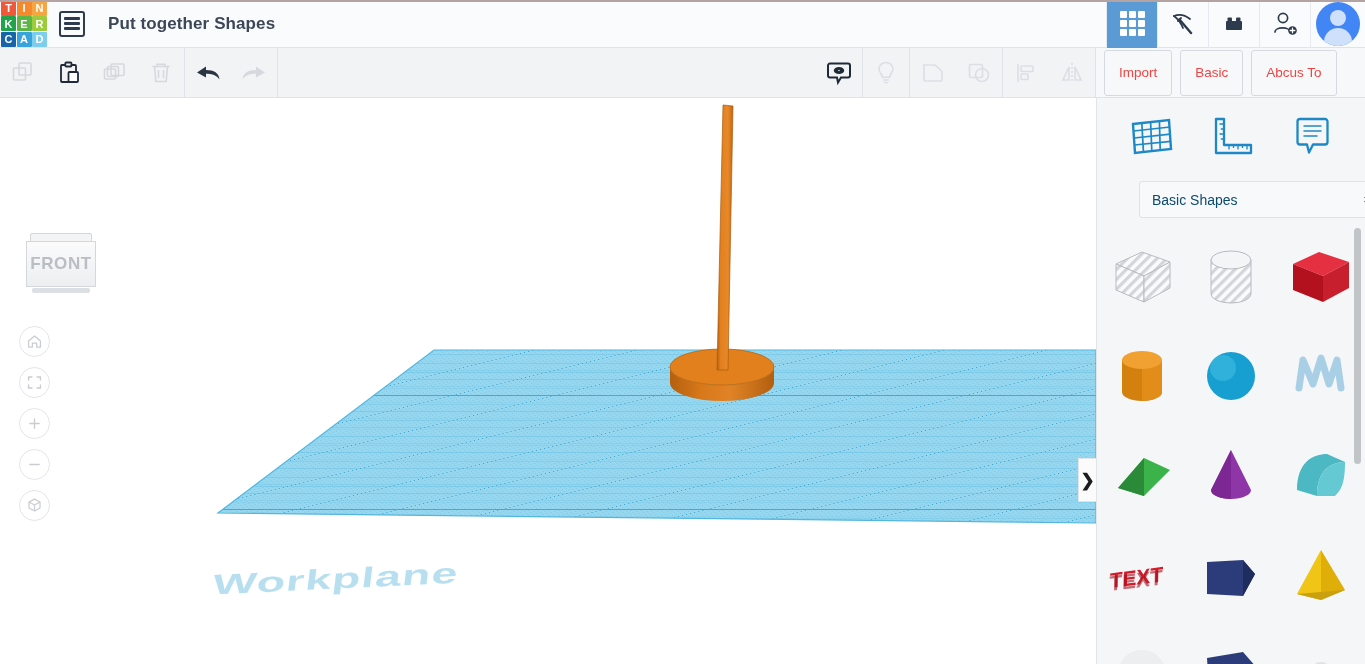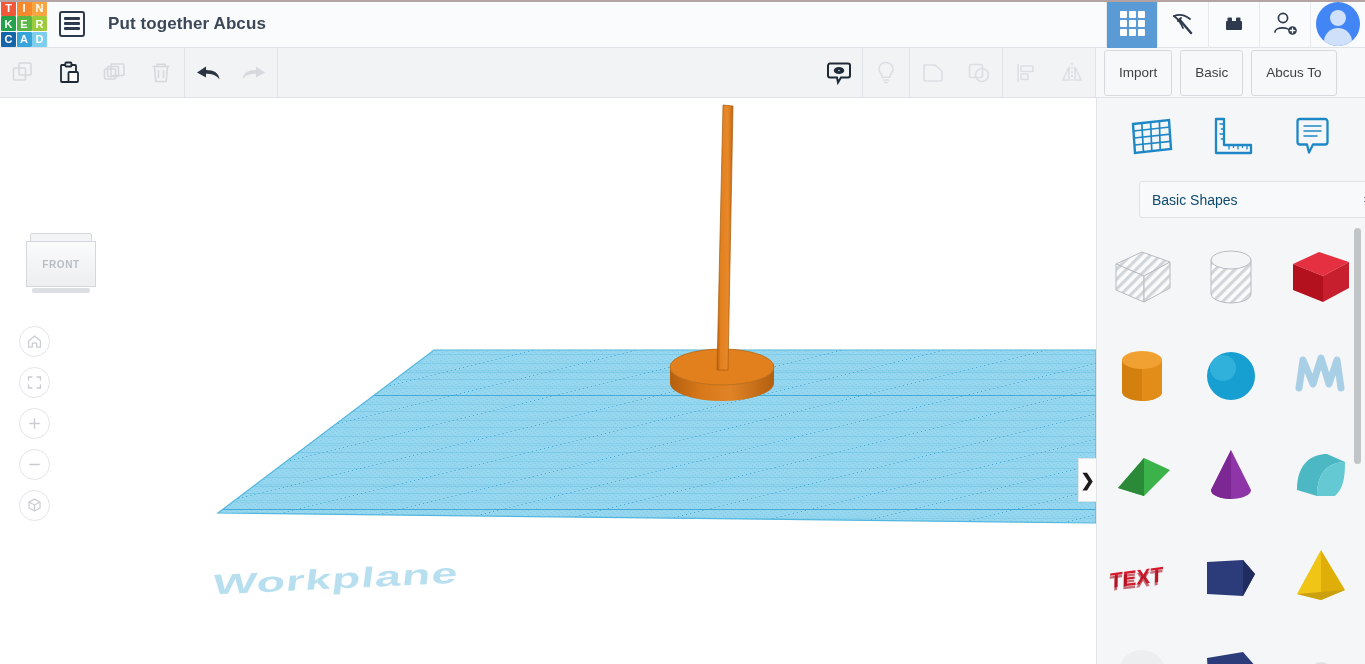--- a/index.html
+++ b/index.html
@@ -37,31 +37,31 @@
   .toolbar{position:absolute;left:0;top:48px;width:1096px;height:50px;background:#f2f3f5;
            border-bottom:1px solid #dfe2e6;box-sizing:border-box;display:flex;align-items:center;}
   .tool{width:46px;height:48px;display:flex;align-items:center;justify-content:center;cursor:pointer;}
   .tool.dis{opacity:.32;cursor:default;}
   .sep{width:1px;height:50px;background:#dfe2e6;}
   .spacer{flex:1;}
 
   
   .actionbar{position:absolute;left:1096px;top:48px;width:269px;height:50px;background:#f7f8f9;
              border-bottom:1px solid #dfe2e6;box-sizing:border-box;display:flex;align-items:center;gap:8px;padding-left:8px;}
-  .abtn{height:28px;padding:8px 14px;border:1px solid #d6dade;border-radius:3px;background:#f7f8f9;color:#404040;
+  .abtn{height:28px;padding:8px 14px;border:1px solid #d6dade;border-radius:3px;background:#f7f8f9;color:#ef4444;
         font-size:13.5px;display:flex;align-items:center;justify-content:center;cursor:pointer;white-space:nowrap;}
 
   
   .canvas{position:absolute;left:0;top:98px;width:1096px;height:566px;background:#ffffff;overflow:hidden;}
   .viewcube{position:absolute;left:26px;top:135px;width:70px;height:62px;}
   .viewcube .top{position:absolute;left:4px;top:0;width:62px;height:9px;background:#f3f4f5;
                  border:1px solid #d4d7db;box-sizing:border-box;border-radius:2px 2px 0 0;}
   .viewcube .face{position:absolute;left:0;top:8px;width:70px;height:46px;background:linear-gradient(180deg,#fbfbfc,#eceef0);
                   border:1px solid #d4d7db;box-sizing:border-box;display:flex;align-items:center;justify-content:center;
-                  font-size:10px;font-weight:bold;color:#b9bec5;letter-spacing:.6px;}
+                  font-size:17px;font-weight:bold;color:#b9bec5;letter-spacing:.6px;}
   .viewcube .shadow{position:absolute;left:6px;top:55px;width:58px;height:5px;background:#dcdfe3;border-radius:2px;}
   .navcol{position:absolute;left:19px;top:228px;display:flex;flex-direction:column;gap:10px;}
   .navbtn{width:31px;height:31px;border-radius:50%;border:1px solid #e3e5e8;box-sizing:border-box;
           display:flex;align-items:center;justify-content:center;background:#fff;cursor:pointer;color:#c9ccd1;}
   .workplane{position:absolute;left:0;top:0;width:1096px;height:566px;}
   .wp-label{position:absolute;left:215px;top:470px;font-size:46px;font-weight:bold;color:#7fc6e3;opacity:.55;
             letter-spacing:1px;transform:skewX(-14deg) scaleY(.62) rotate(-4.5deg);transform-origin:left top;pointer-events:none;}
   .panel-toggle{position:absolute;left:1078px;top:360px;width:18px;height:44px;background:#fbfbfc;border:1px solid #e2e5e8;
                 border-right:none;box-sizing:border-box;display:flex;align-items:center;justify-content:center;
                 font-size:17px;font-weight:bold;color:#1b1b1b;cursor:pointer;}
@@ -102,21 +102,21 @@
       <span style="background:#37a4dc">A</span>
       <span style="background:#7dcdee">D</span>
     </div>
 
     <div class="menu-icon">
       <i></i>
       <i></i>
       <i></i>
     </div>
 
-    <div class="doc-title">Put together Abcus</div>
+    <div class="doc-title">Put together Shapes</div>
 
     <div class="topbar-right">
       <div class="tb-icon active">
         <div class="gridsq">
           <i></i>
             <i></i>
             <i></i>
             <i></i>
             <i></i>
             <i></i>

